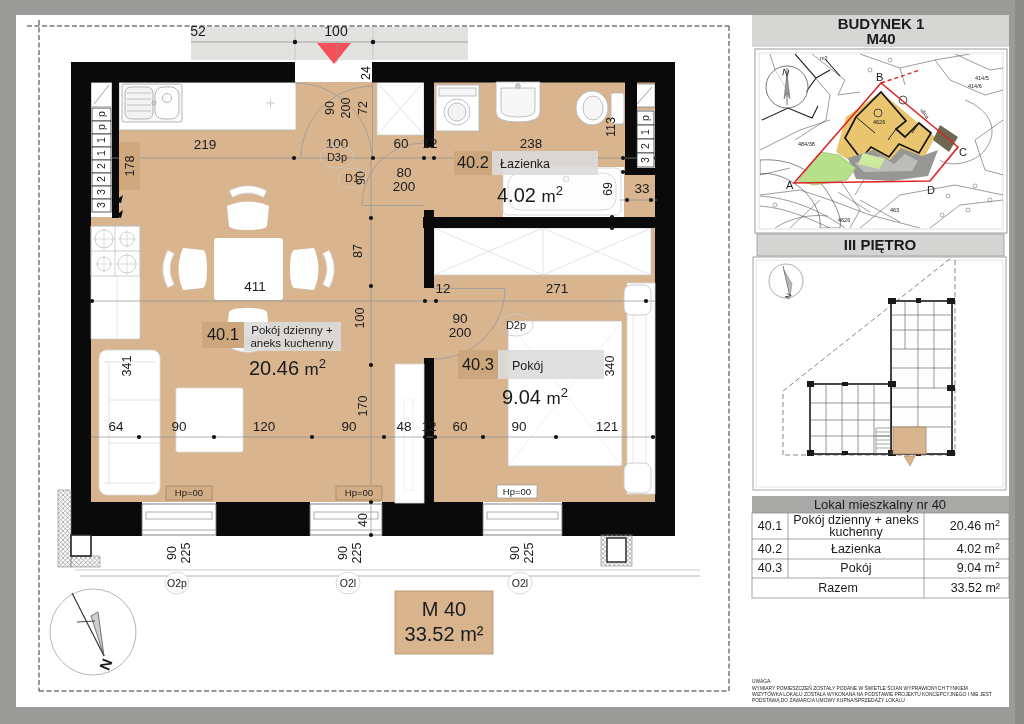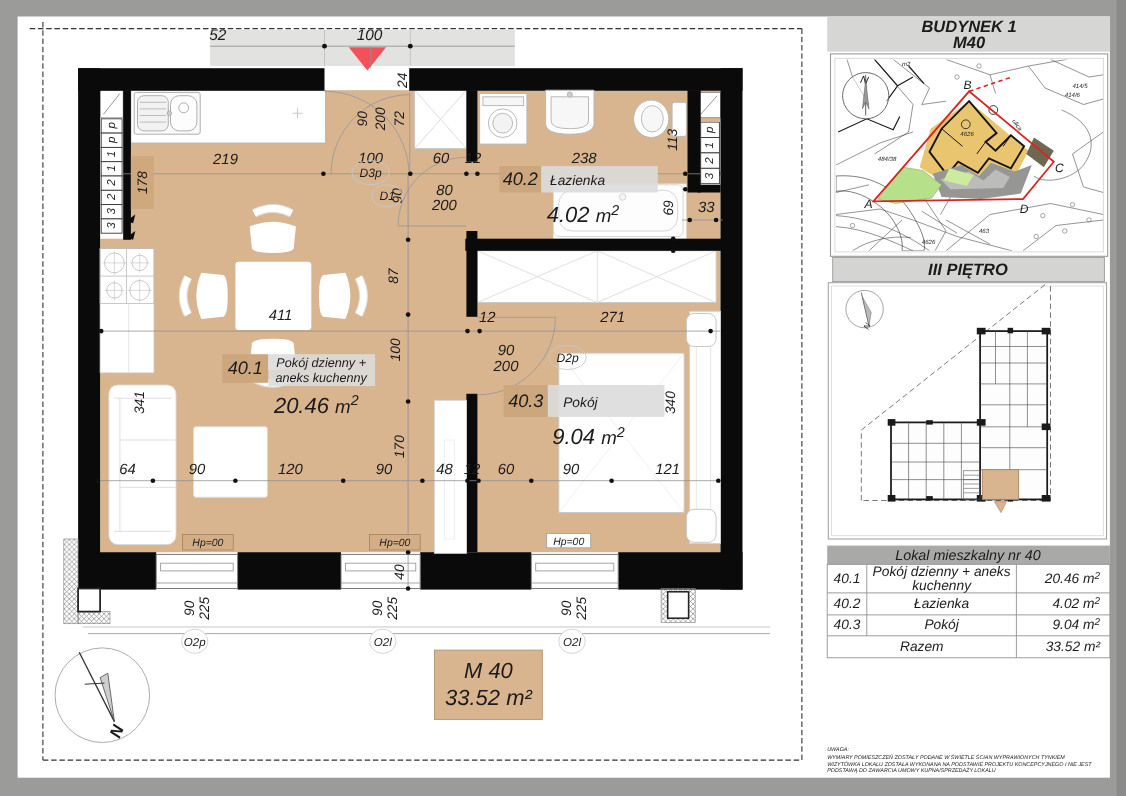--- a/index.html
+++ b/index.html
@@ -1,17 +1,17 @@
 <!DOCTYPE html>
 <html><head>
 <meta charset="utf-8">
 <style>
   html,body{margin:0;padding:0;}
   body{width:1024px;height:724px;background:#9b9b99;font-family:"Liberation Sans",sans-serif;overflow:hidden;}
-  #stage{position:relative;width:1024px;height:724px;font-style:italic;}
+  #stage{position:relative;width:1024px;height:724px;}
   svg{position:absolute;left:0;top:0;}
   text{font-family:"Liberation Sans",sans-serif;fill:#1b1b1b;}
 </style>
 </head>
 <body>
 <div id="stage">
 <svg width="1024" height="724" viewBox="0 0 1024 724">
 <defs>
 <pattern id="hatch" width="4.5" height="4.5" patternUnits="userSpaceOnUse">
  <path d="M0,4.5 L4.5,0 M0,0 L4.5,4.5" stroke="#808080" stroke-width="0.6" fill="none"></path>

